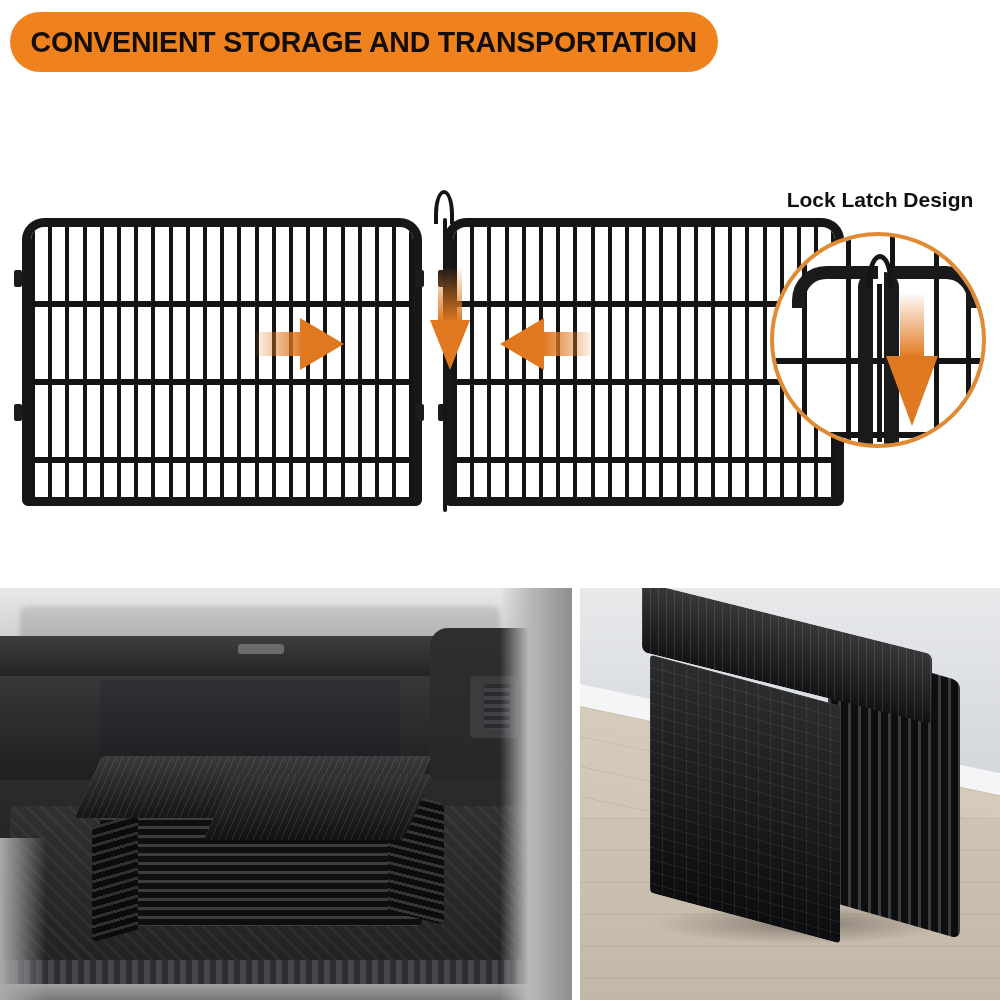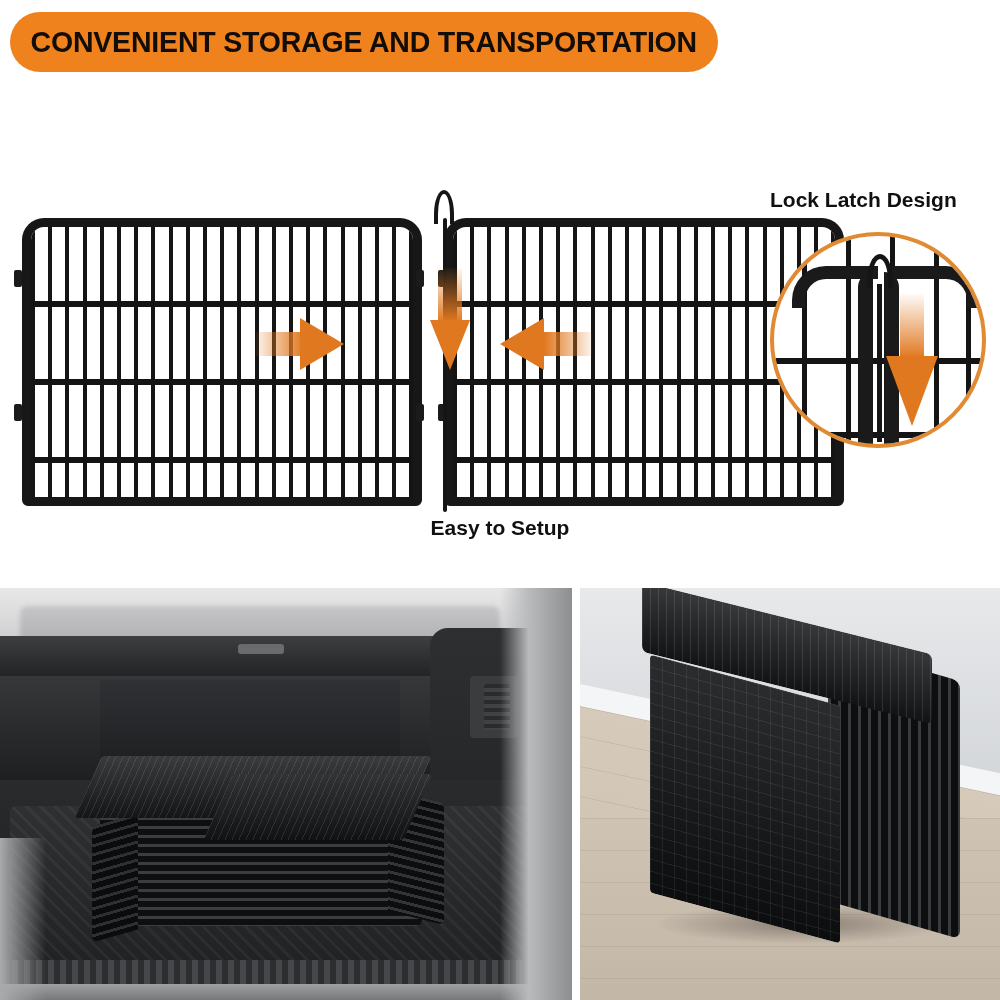--- a/index.html
+++ b/index.html
@@ -172,21 +172,21 @@
     font-weight: bold;
     color: #101010;
   }
 
   
   #callout-title {
     position: absolute;
     left: 770px;
     top: 108px;
     width: 220px;
-    text-align: left;
+    text-align: center;
     font-size: 21px;
     font-weight: bold;
     color: #101010;
   }
   #callout-circle {
     position: absolute;
     left: 770px;
     top: 152px;
     width: 216px;
     height: 216px;
@@ -515,21 +515,20 @@
     <div id="latch-rod"></div>
   </div>
 
   <div id="arrow-left-tail"></div>
   <div class="arrow-h" id="arrow-left-panel"></div>
   <div id="arrow-right-tail"></div>
   <div class="arrow-h" id="arrow-right-panel"></div>
   <div id="arrow-down-center-tail"></div>
   <div id="arrow-down-center"></div>
 
-  <div id="easy-setup-caption">Easy to Setup</div>
 
   <div id="callout-title">Lock Latch Design</div>
   <div id="callout-circle">
     <div class="zoom-bars"></div>
     <div class="zoom-rail" id="zoom-rail-1"></div>
     <div class="zoom-rail" id="zoom-rail-2"></div>
     <div id="zoom-shoulder-left"></div>
     <div id="zoom-shoulder-right"></div>
     <div class="zoom-post" id="zoom-post-left"></div>
     <div class="zoom-post" id="zoom-post-right"></div>

